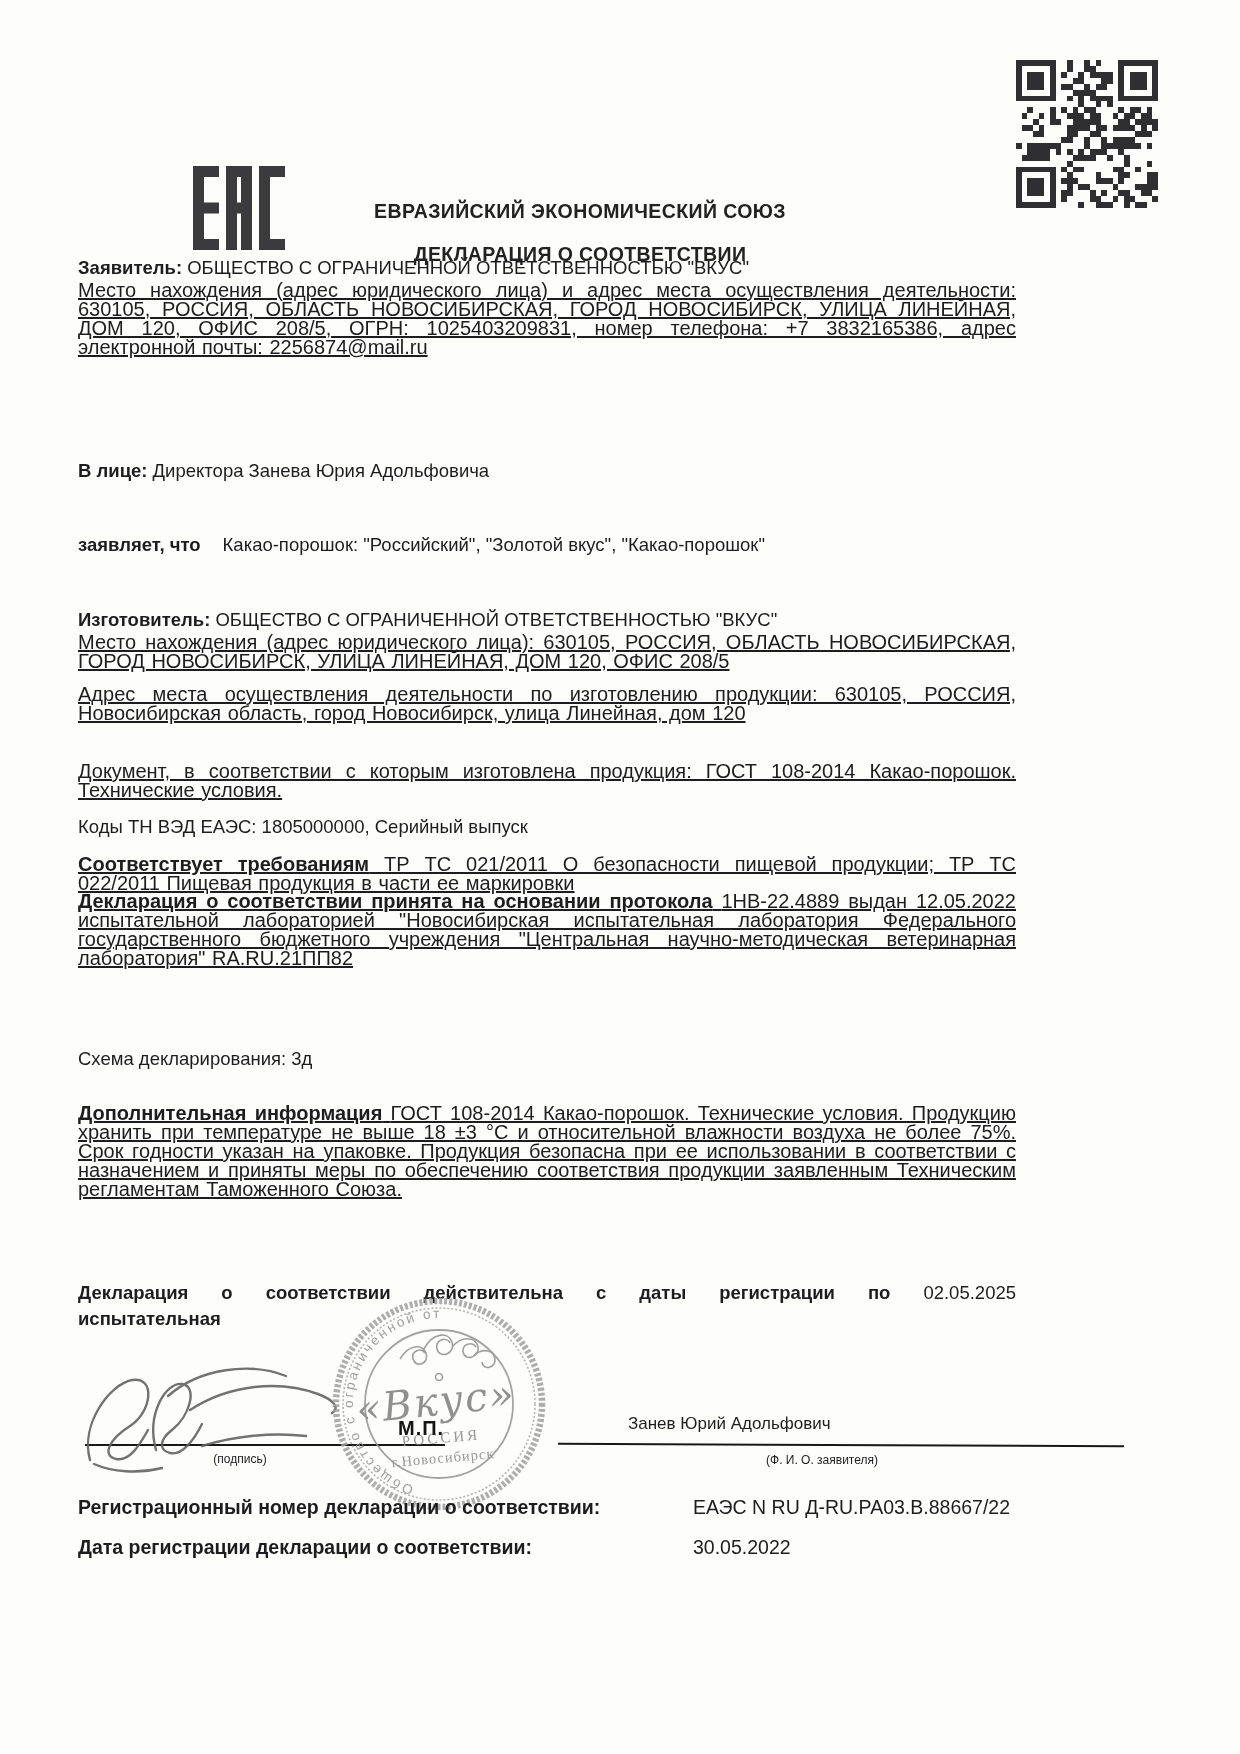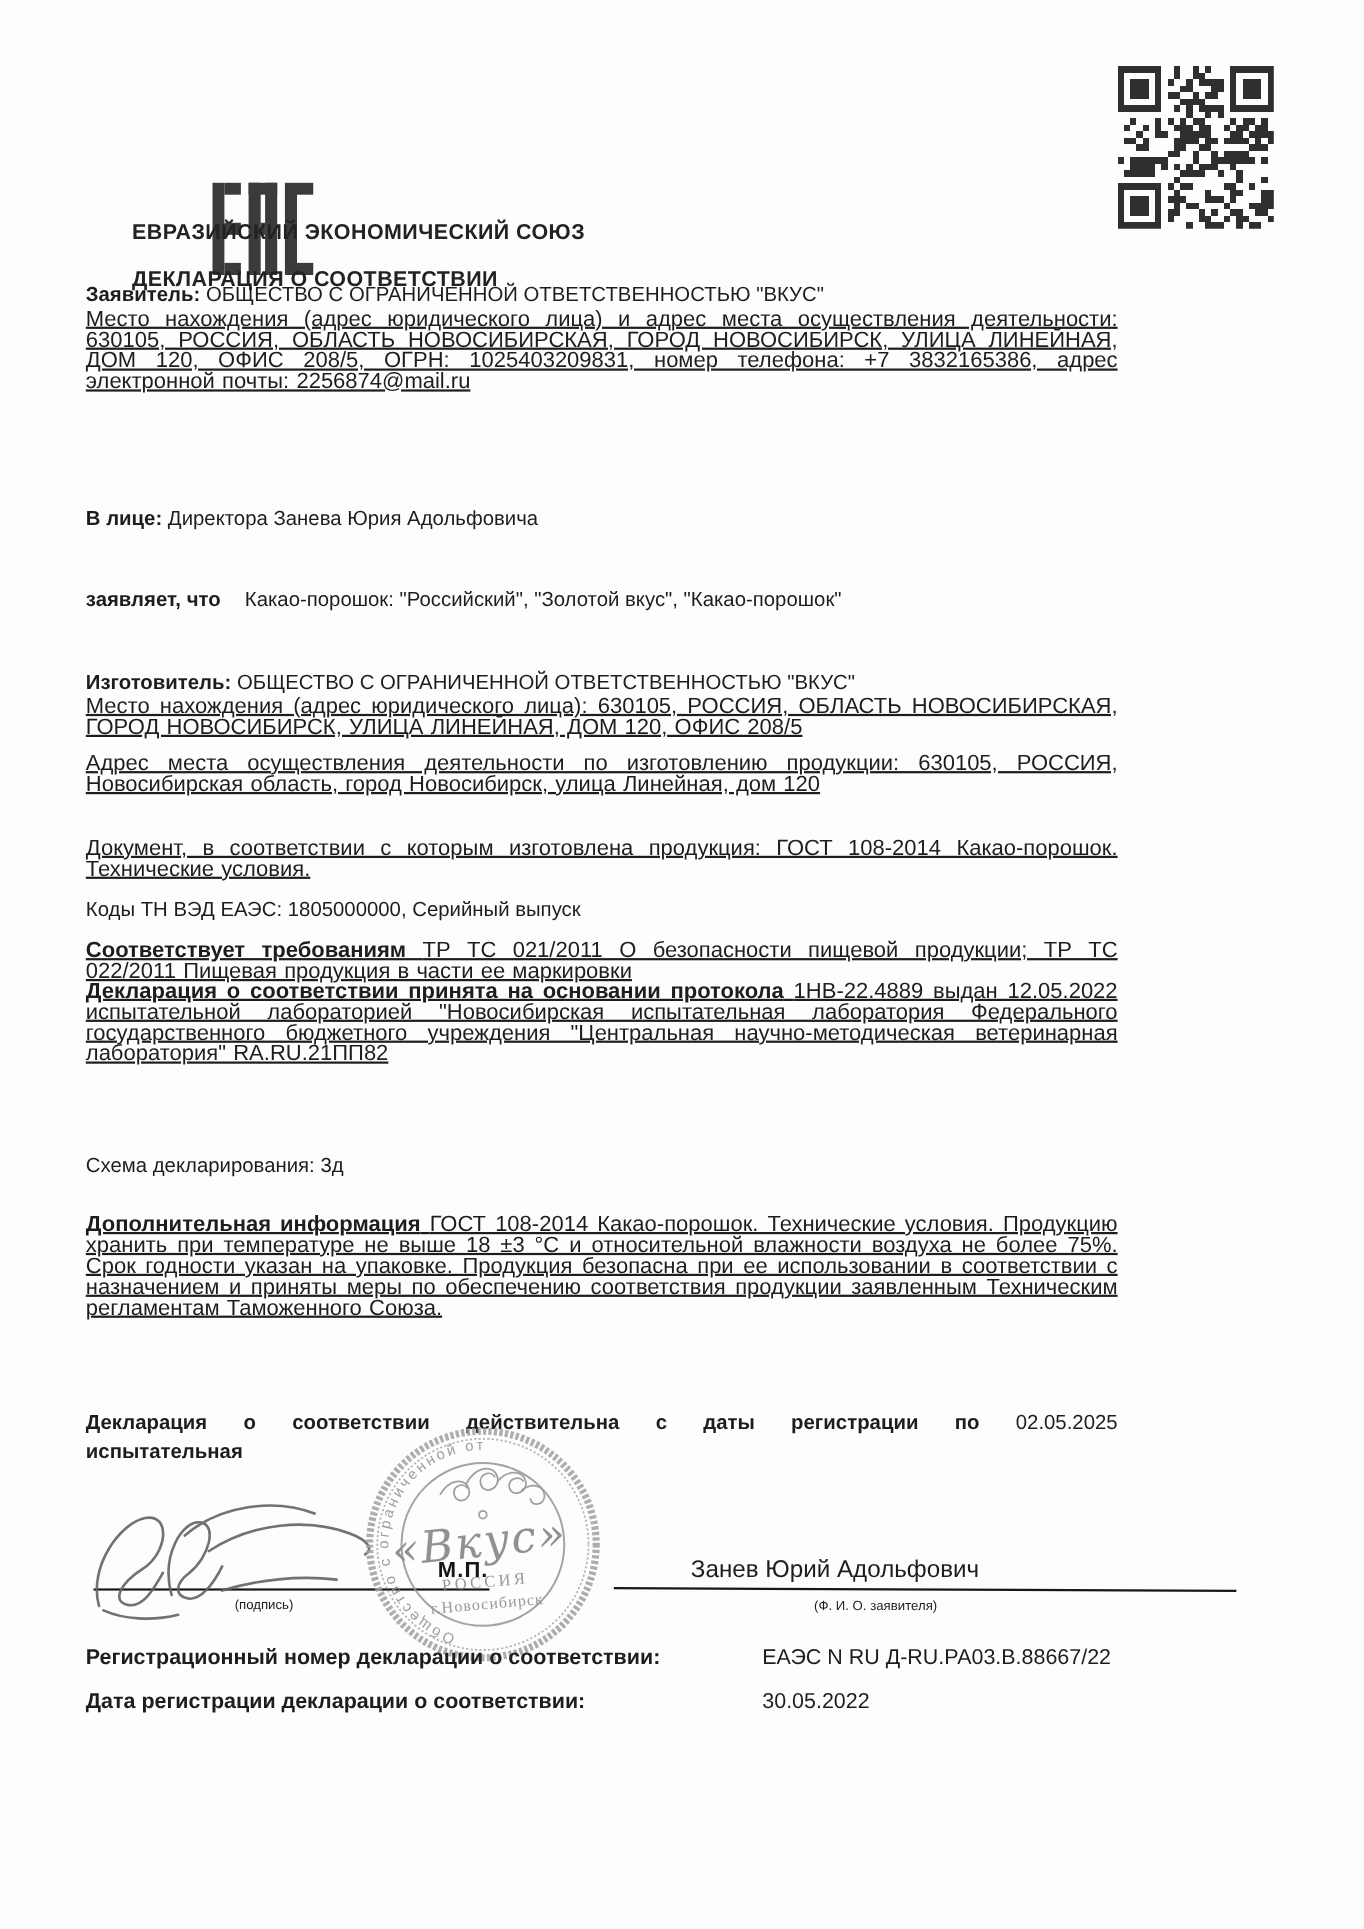--- a/index.html
+++ b/index.html
@@ -8,21 +8,21 @@
     background:#fdfdfc;
     font-family:"Liberation Sans",sans-serif;
     color:#1d1d1f;
     -webkit-font-smoothing:antialiased;
   }
   .abs{position:absolute;}
   .col{left:78px;width:938px;}
   .j{text-align:justify;margin:0;font-size:20px;line-height:19px;word-spacing:1px;text-decoration:underline;}
   .ln{margin:0;font-size:18.5px;line-height:25.8px;white-space:nowrap;}
   b,.b{font-weight:700;}
-  .title{font-weight:700;font-size:19.5px;letter-spacing:.4px;text-align:left;color:#222;}
+  .title{font-weight:700;font-size:19.5px;letter-spacing:.4px;text-align:center;color:#222;}
   .jline{display:block;text-align:justify;text-align-last:justify;}
   .gap{display:inline-block;width:22px;}
   .rule{height:0;border-top:2px solid #181818;}
   .caption{font-size:12px;color:#1d1d1f;text-align:center;}
   .reglabel{font-size:19.5px;font-weight:700;white-space:nowrap;}
   .regvalue{font-size:19.5px;white-space:nowrap;}
   .mp{font-size:20px;font-weight:700;color:#151515;letter-spacing:1px;margin-top:19px;}
   svg{display:block;}
 </style>
 </head>
@@ -339,19 +339,19 @@
     </g>
     <text x="108" y="122" text-anchor="middle" font-family="DejaVu Serif, serif" font-style="italic" font-size="40" fill="#7e7e7e" letter-spacing="2" transform="rotate(-6 111 110)">«Вкус»</text>
     <text x="113" y="150" text-anchor="middle" font-family="Liberation Serif, serif" font-size="15" fill="#878787" letter-spacing="3" transform="rotate(-5 111 146)">РОССИЯ</text>
     <text x="115" y="170" text-anchor="middle" font-family="Liberation Serif, serif" font-size="14.5" fill="#878787" letter-spacing="1" transform="rotate(-5 111 166)">г.Новосибирск</text>
   </g>
 </svg>
 
 <div class="abs mp" style="left:398px;top:1398px">М.П.</div>
 
 <div class="abs caption" style="left:150px;top:1452px;width:180px">(подпись)</div>
-<div class="abs" style="left:628px;top:1414px;font-size:22px">Занев Юрий Адольфович</div>
-<div class="abs caption" style="left:676px;top:1453px;width:240px">(Ф. И. О. заявителя)</div>
+<div class="abs" style="left:628px;top:1414px;font-size:17px">Занев Юрий Адольфович</div>
+<div class="abs caption" style="left:702px;top:1453px;width:240px">(Ф. И. О. заявителя)</div>
 
 <div class="abs reglabel" style="left:78px;top:1496px">Регистрационный номер декларации о соответствии:</div>
 <div class="abs regvalue" style="left:693px;top:1496px">ЕАЭС N RU Д-RU.РА03.В.88667/22</div>
 <div class="abs reglabel" style="left:78px;top:1536px">Дата регистрации декларации о соответствии:</div>
 <div class="abs regvalue" style="left:693px;top:1536px">30.05.2022</div>
 
 </body></html>

